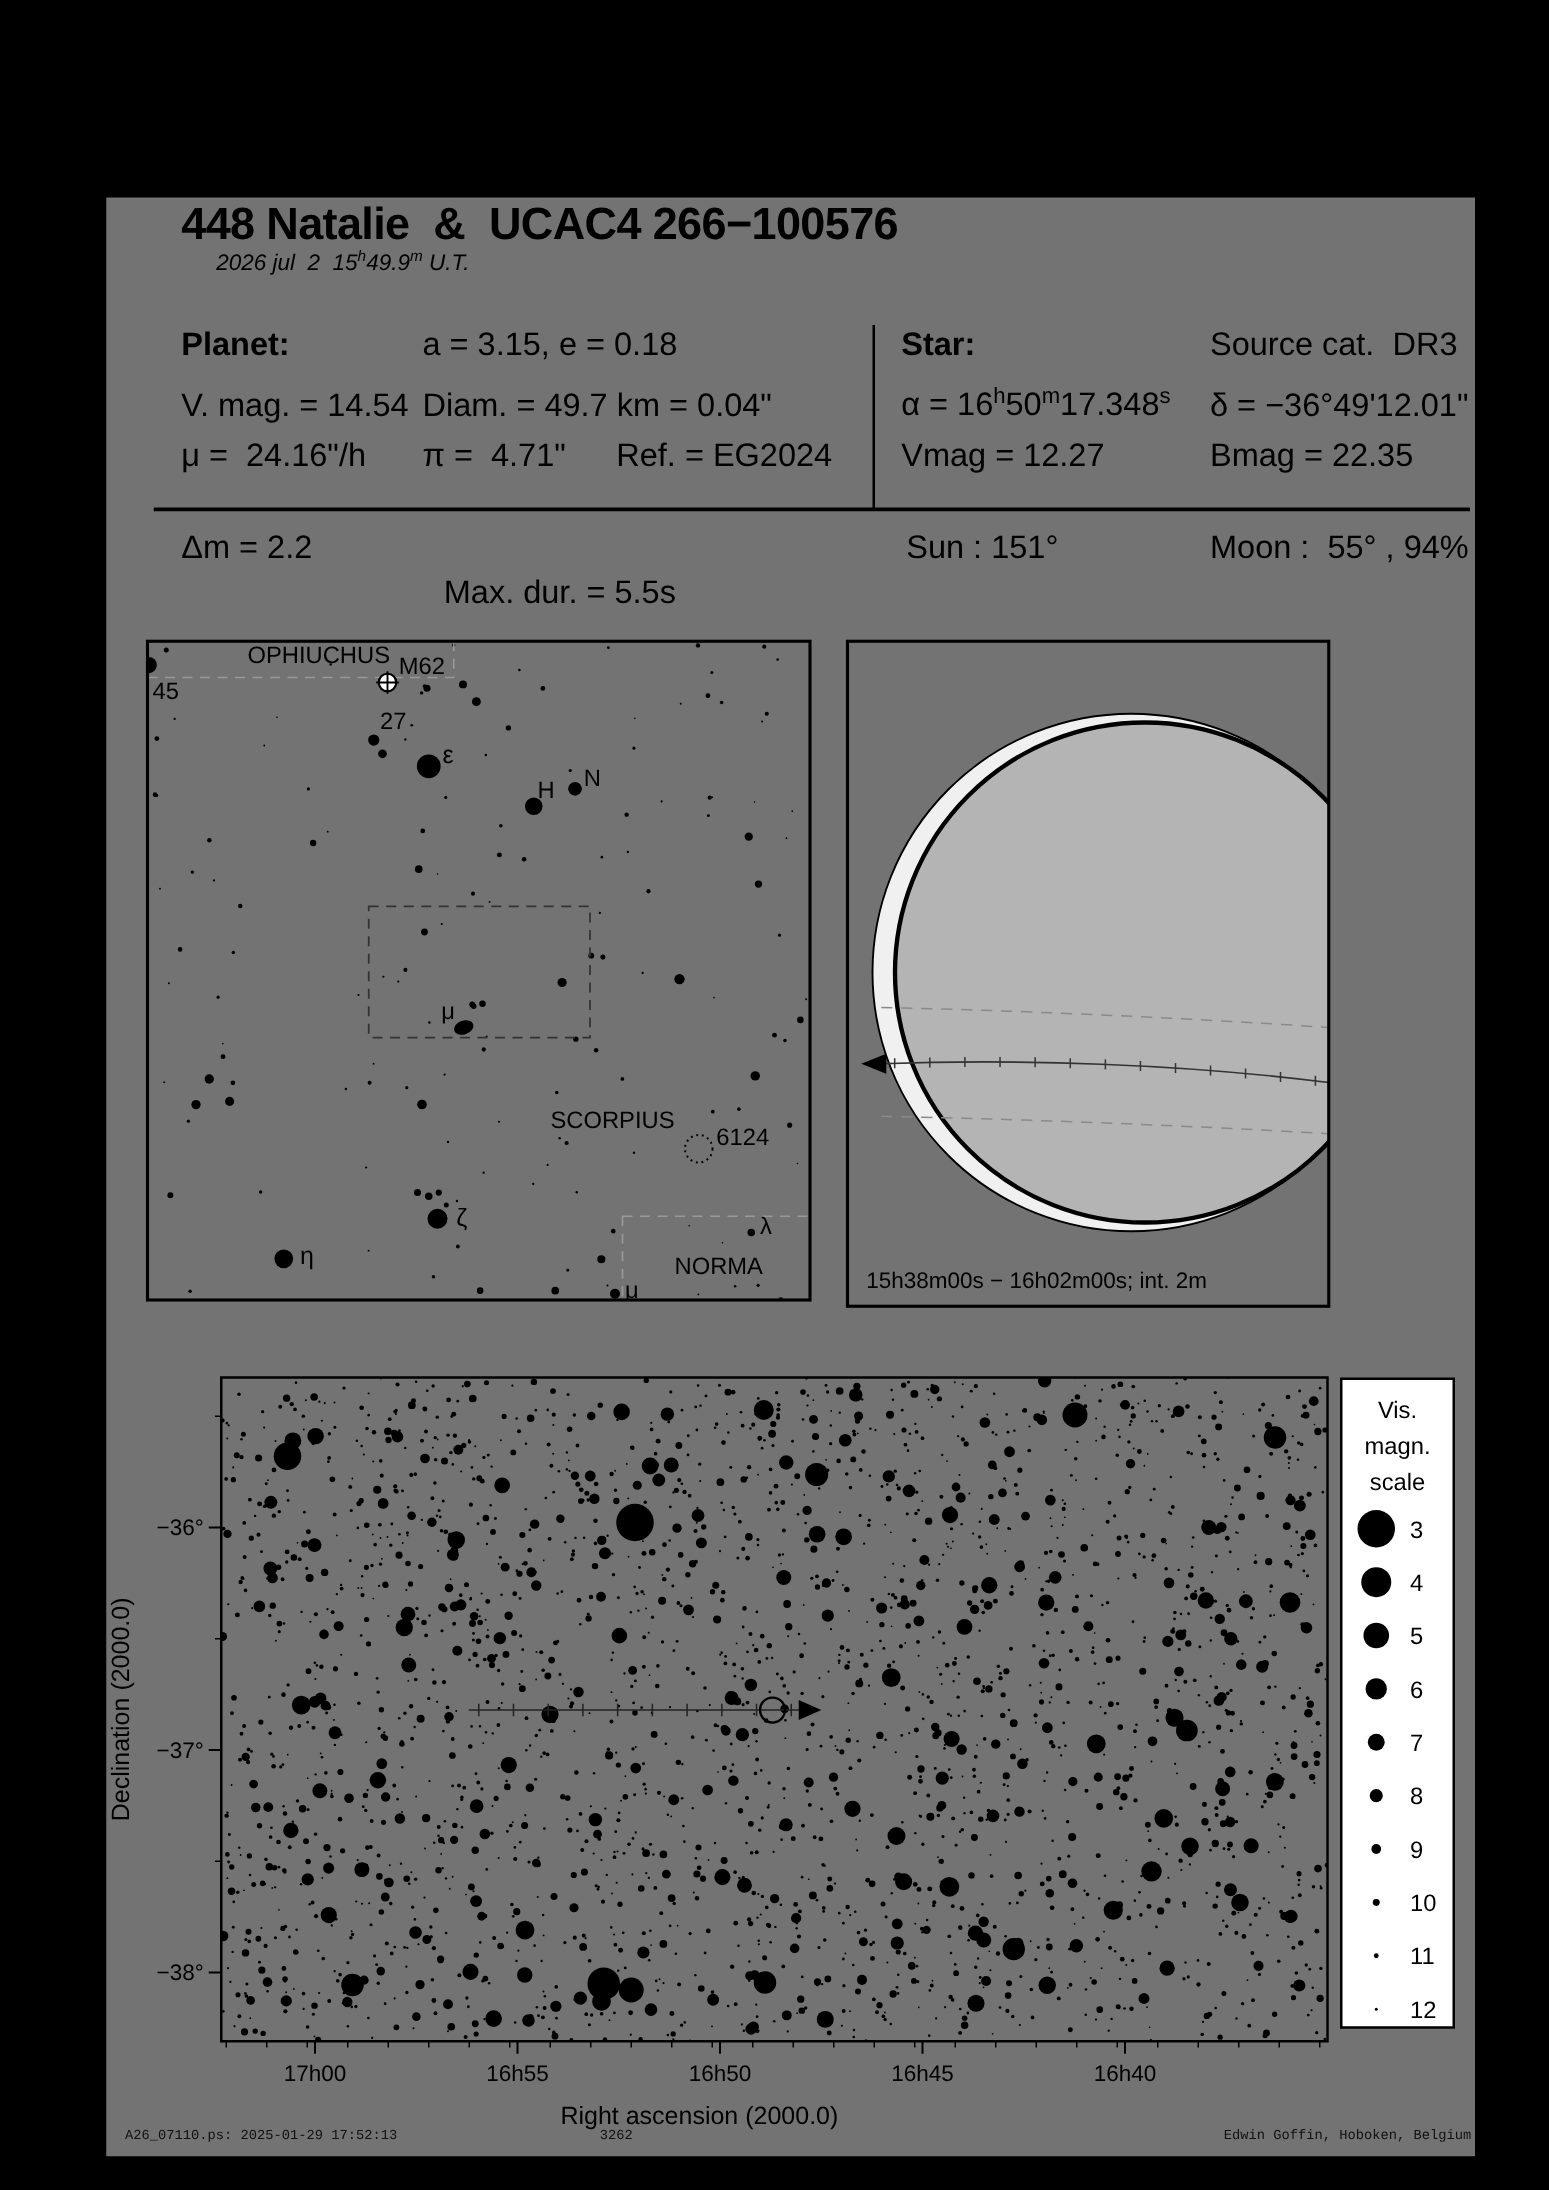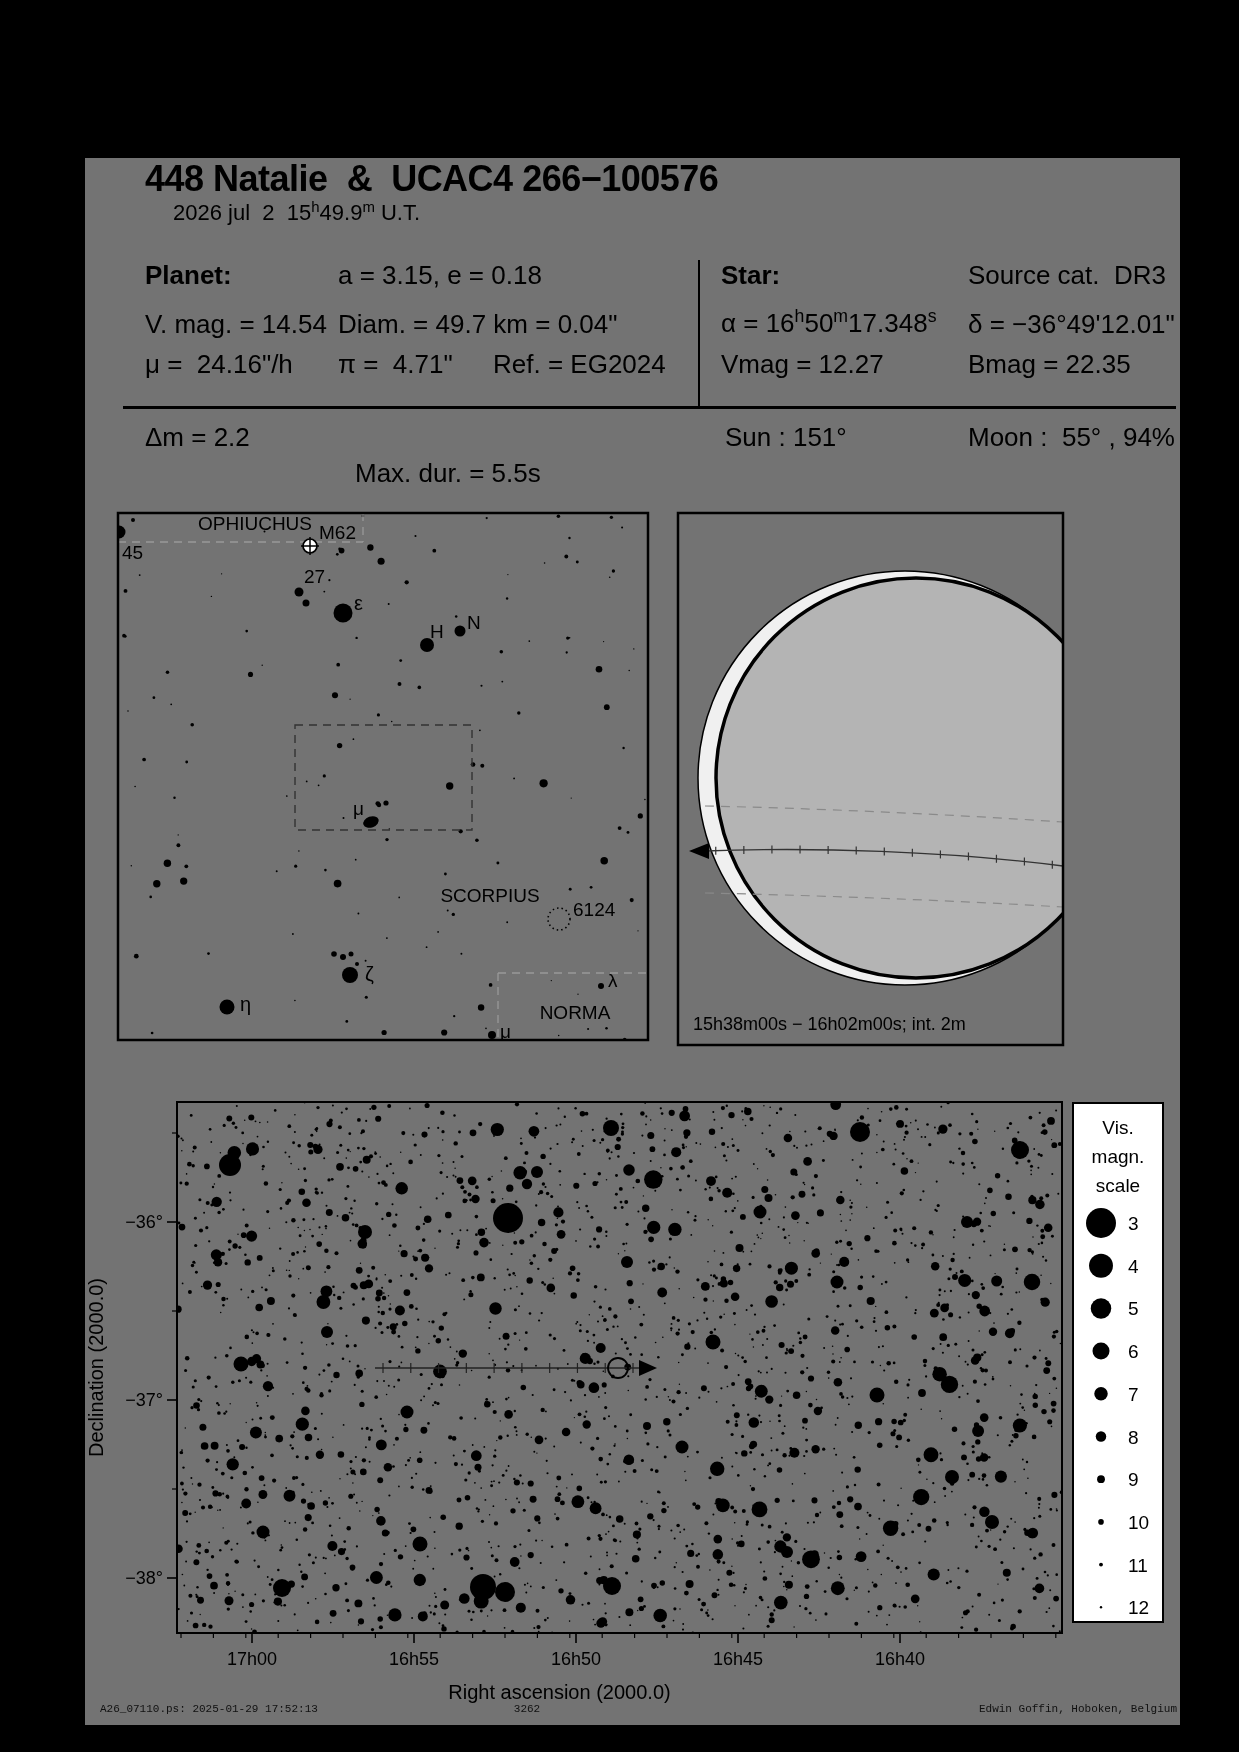--- a/index.html
+++ b/index.html
@@ -1,21 +1,21 @@
 <!DOCTYPE html>
 <html><head>
 <meta charset="utf-8">
 <style>
   html,body{margin:0;padding:0;background:#000;}
   .stage{position:relative;width:1239px;height:1752px;background:#000;overflow:hidden;
          font-family:"Liberation Sans",sans-serif;}
   .page{position:absolute;left:85px;top:158px;width:1095px;height:1567px;background:#737373;}
   .abs{position:absolute;white-space:pre;color:#000;}
   .title{font-size:36px;font-weight:bold;letter-spacing:-0.5px;}
-  .date{font-size:22px;}
+  .date{font-size:18px;font-style:italic;}
   .body{font-size:26px;}
   .bold{font-weight:bold;}
   sup{font-size:68%;}
   .hr{position:absolute;background:#000;}
   .footer{font-family:"Liberation Mono","DejaVu Sans Mono",monospace;font-size:11px;color:#111;}
   svg#charts{position:absolute;left:0;top:0;}
 </style>
 </head>
 <body>
 
@@ -2856,16 +2856,16 @@
           <circle cx="1016" cy="1363.9" r="2.8" fill="#000"></circle>
           <text x="1043" y="1370.9" font-size="19" text-anchor="start" fill="#000" font-family="'Liberation Sans',sans-serif">10</text>
           <circle cx="1016" cy="1406.6" r="1.95" fill="#000"></circle>
           <text x="1043" y="1413.6" font-size="19" text-anchor="start" fill="#000" font-family="'Liberation Sans',sans-serif">11</text>
           <circle cx="1016" cy="1449.3" r="1.2" fill="#000"></circle>
           <text x="1043" y="1456.3" font-size="19" text-anchor="start" fill="#000" font-family="'Liberation Sans',sans-serif">12</text>
         </g>
       </svg>
 
     <div class="abs footer" style="left:15px;top:1545px;">A26_07110.ps: 2025-01-29 17:52:13</div>
-    <div class="abs footer" style="left:0px;top:1545px;width:816px;text-align:center;margin-left:34px;">3262</div>
+    <div class="abs footer" style="left:0px;top:1545px;width:816px;text-align:center;">3262</div>
     <div class="abs footer" style="right:3px;top:1545px;">Edwin Goffin, Hoboken, Belgium</div>
   </div>
 </div>
 
 </body></html>

